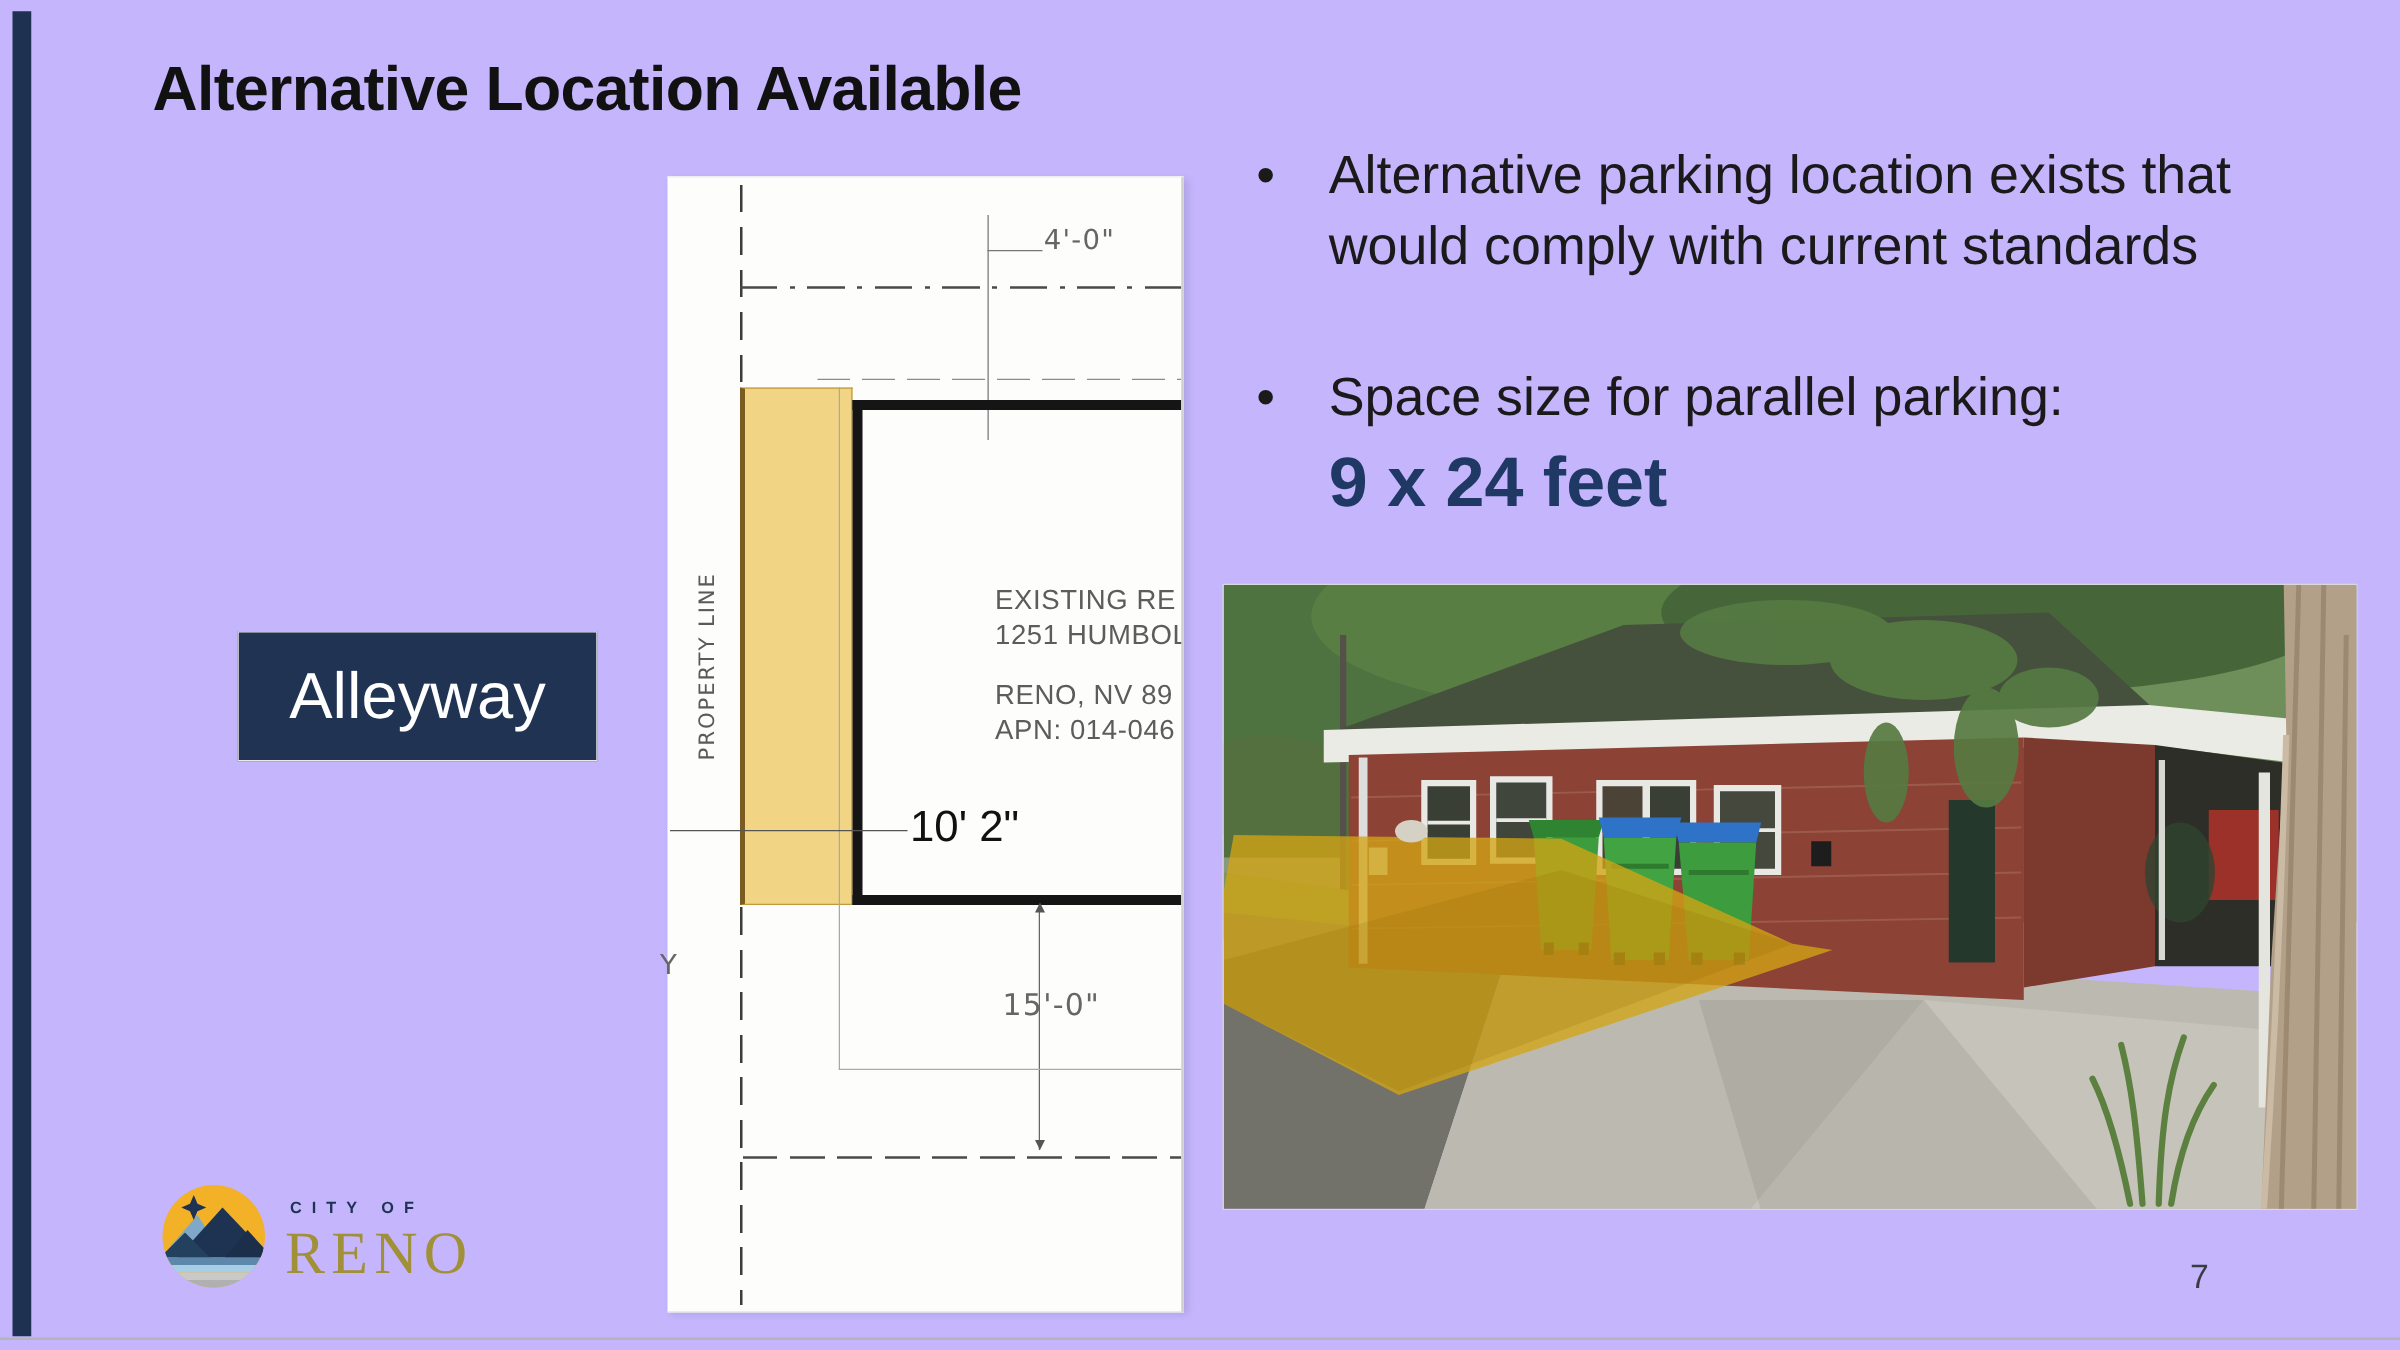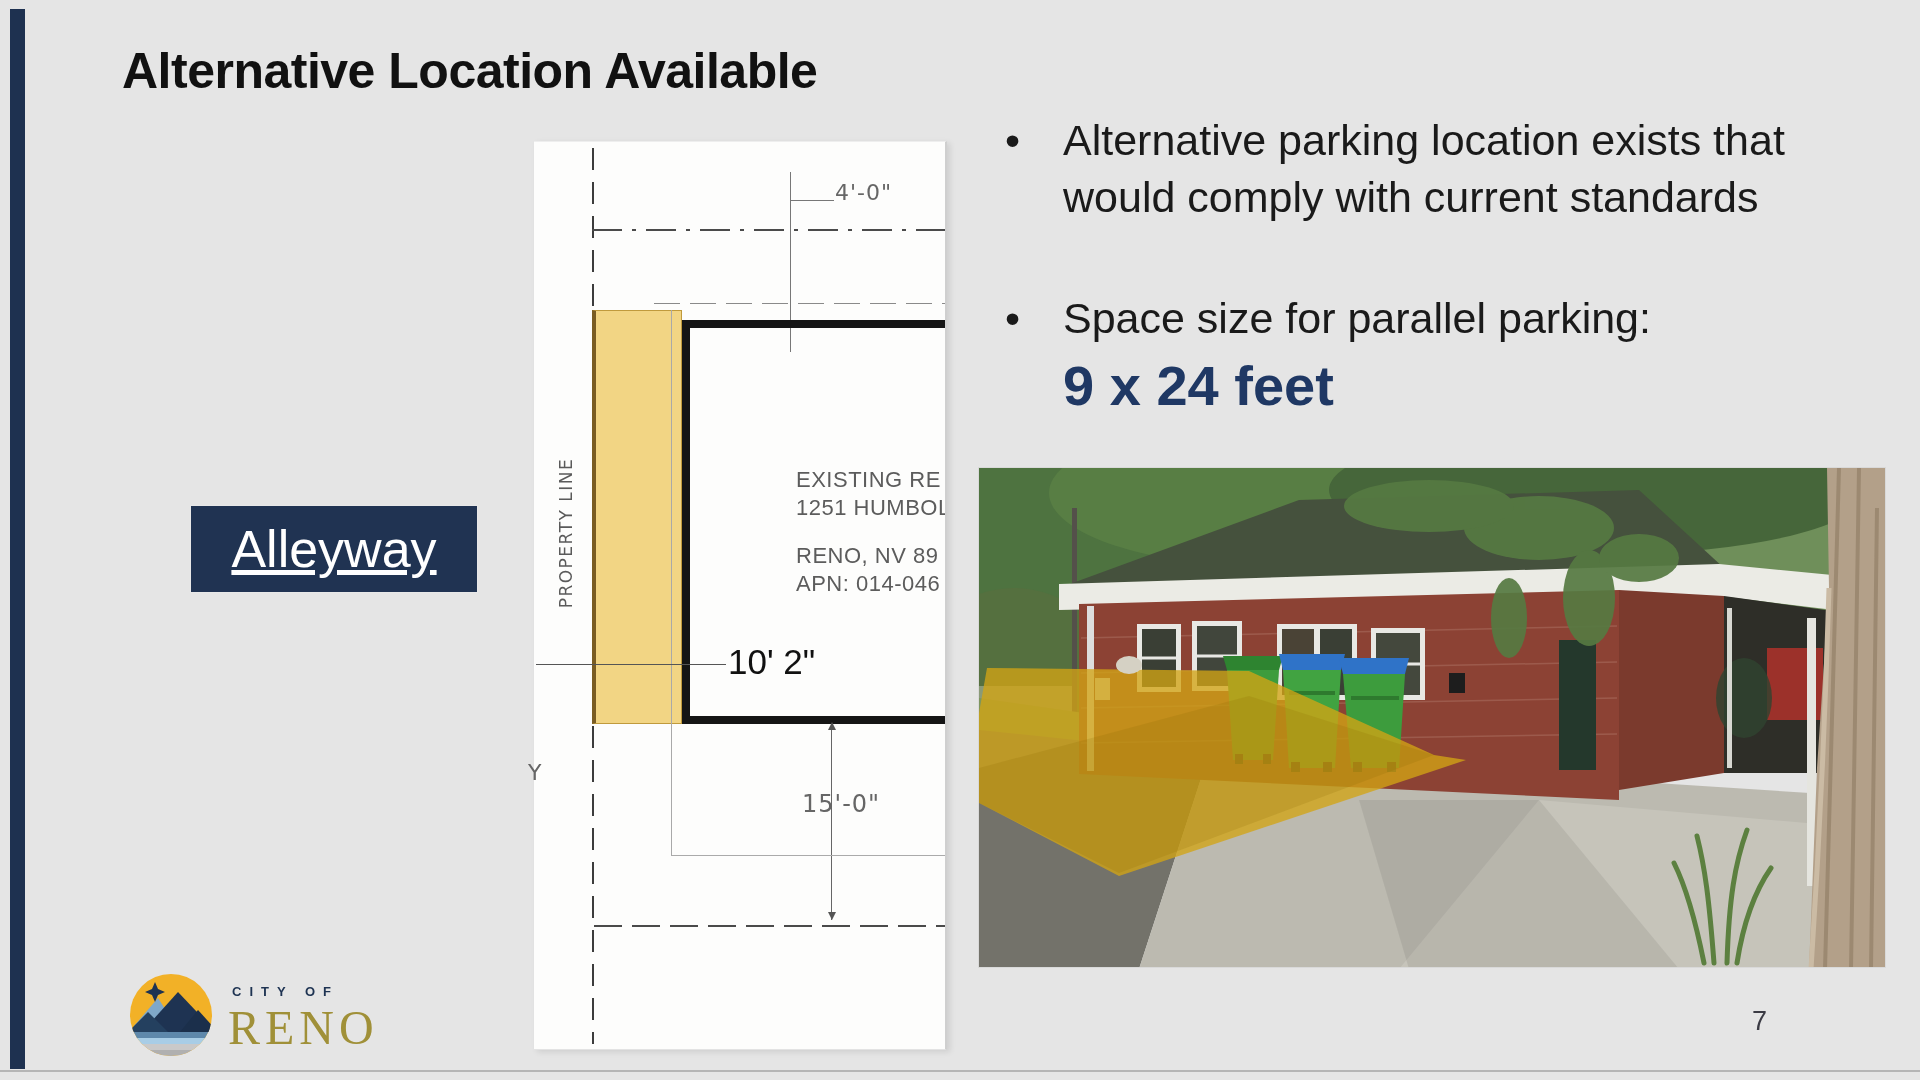--- a/index.html
+++ b/index.html
@@ -1,37 +1,37 @@
 <!DOCTYPE html>
 <html><head>
 <meta charset="utf-8">
 <style>
   html,body{margin:0;padding:0;background:#ffffff;}
-  #slide{position:relative;width:1920px;height:1080px;background:#e5e5e5;overflow:hidden;
+  #slide{position:relative;width:1920px;height:1080px;background:#c4b5fd;overflow:hidden;
          font-family:"Liberation Sans",sans-serif;}
 
   
   .left-bar{position:absolute;left:10px;top:9px;width:15px;height:1060px;background:#1E3150;}
   .bottom-rule{position:absolute;left:0;top:1070px;width:1920px;height:2px;background:#b5b5b5;}
 
   
   .title{position:absolute;left:122px;top:42px;font-size:50px;font-weight:700;color:#111;
          letter-spacing:-0.5px;white-space:nowrap;}
 
   
   .bullets{position:absolute;left:1005px;top:112px;width:890px;color:#1a1a1a;}
   .bullet-row{display:flex;font-size:43px;line-height:57px;}
   .bullet-glyph{width:58px;flex:none;}
   .bullet2{margin-top:64px;}
   .highlight-line{margin:6px 0 0 58px;font-size:56px;font-weight:700;color:#1F3864;}
 
   
-  .alleyway-box{position:absolute;left:190px;top:505px;width:288px;height:88px;background:#203352;
+  .alleyway-box{position:absolute;left:190px;top:505px;width:288px;height:104px;background:#203352;
                 color:#fff;font-size:52px;display:flex;align-items:center;justify-content:center;
-                border:1px solid #e8e8e8;box-sizing:border-box;text-decoration:underline;}
+                border:1px solid #e8e8e8;box-sizing:border-box;}
 
   
   .plan{position:absolute;left:534px;top:141px;width:411px;height:907px;background:#fdfdfc;
         border-right:2px solid #cfcfcf;border-bottom:1px solid #e3e3e3;border-top:1px solid #eee;
         box-shadow:3px 2px 6px rgba(0,0,0,0.10);overflow:hidden;}
   .plan *{position:absolute;}
   .prop-line{left:58px;top:6px;width:2px;height:896px;
              background:repeating-linear-gradient(to bottom,#3c3c3c 0 22px,transparent 22px 34px);}
   .alley-dash{left:58px;top:87px;width:353px;height:2px;
              background:repeating-linear-gradient(to right,#4a4a4a 0 30px,transparent 30px 40px,#4a4a4a 40px 44px,transparent 44px 54px);}
@@ -66,21 +66,21 @@
              background:repeating-linear-gradient(to right,#4a4a4a 0 28px,transparent 28px 38px);}
   .y-label{position:absolute;left:528px;top:760px;font-size:22px;color:#666;
            font-family:"DejaVu Sans",sans-serif;}
 
   
   .photo{position:absolute;left:978px;top:467px;width:908px;height:501px;border:1px solid #d9d9d9;
          box-sizing:border-box;overflow:hidden;}
   .photo svg{display:block;}
 
   
-  .logo{position:absolute;left:128px;top:970px;}
+  .logo{position:absolute;left:128px;top:944px;}
   .page-number{position:absolute;left:1752px;top:1006px;font-size:27px;color:#3b3b44;}
 </style>
 </head>
 <body>
 
 <div id="slide">
 
   <div class="left-bar"></div>
   <div class="bottom-rule"></div>
 

